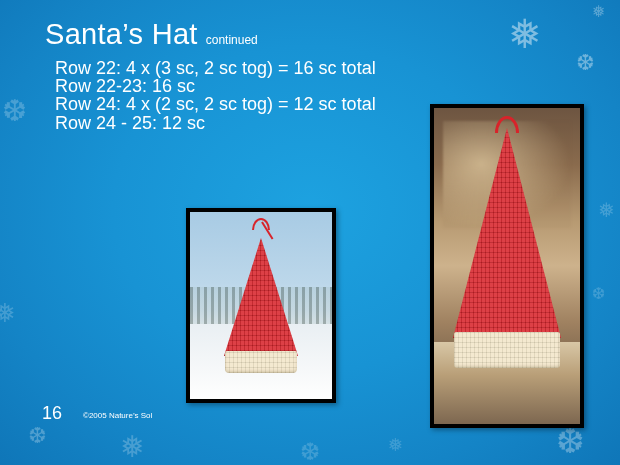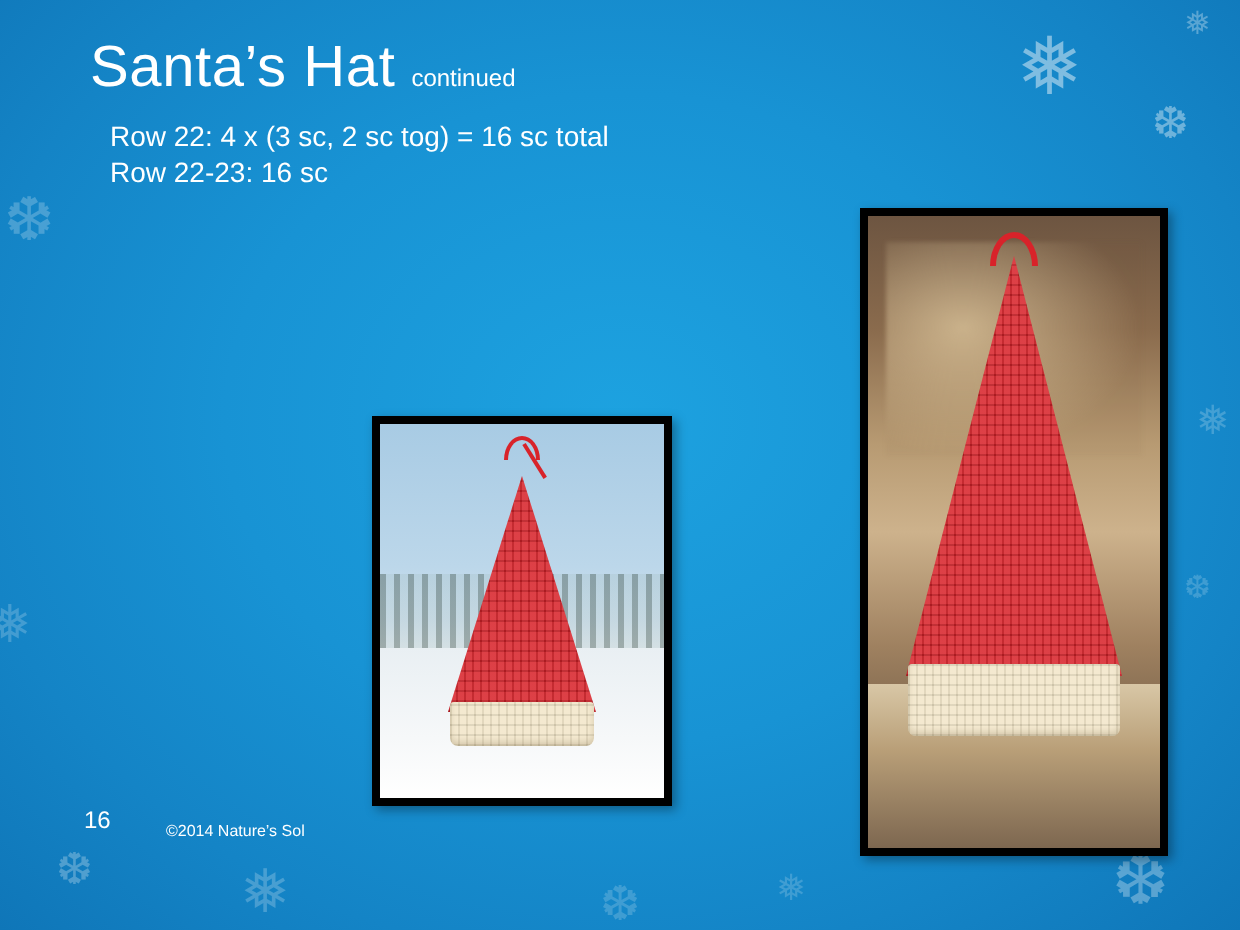--- a/index.html
+++ b/index.html
@@ -51,21 +51,21 @@
   }
 
   
   #body-text {
     position: absolute;
     left: 55px;
     top: 59px;
     width: 420px;
   }
   .body-line {
-    font-size: 14px;
+    font-size: 18px;
     color: #ffffff;
     line-height: 18.2px;
     white-space: nowrap;
     font-family: "Liberation Sans", sans-serif;
   }
 
   
   .photo-frame {
     position: absolute;
     background: #000000;
@@ -165,21 +165,21 @@
   .hat-tail {
     position: absolute;
     background: #d8232a;
   }
 
   
   #page-number {
     position: absolute;
     left: 42px;
     top: 403px;
-    font-size: 12px;
+    font-size: 18px;
     color: #ffffff;
   }
   #copyright {
     position: absolute;
     left: 83px;
     top: 411px;
     font-size: 8px;
     color: #ffffff;
   }
 </style>
@@ -201,20 +201,22 @@
   <div class="snowflake" style="left:598px; top:200px; font-size:20px; opacity:0.20;">❅</div>
   <div class="snowflake" style="left:592px; top:286px; font-size:16px; opacity:0.18;">❆</div>
 
   <div id="title-block">
     <span id="title-main">Santa’s Hat</span><span id="title-sub">continued</span>
   </div>
 
   <div id="body-text">
     <div class="body-line">Row 22:  4 x (3 sc, 2 sc tog) = 16 sc total</div>
     <div class="body-line">Row 22-23:  16 sc</div>
+    <div class="body-line">Row 24:  4 x (2 sc, 2 sc tog) = 12 sc total</div>
+    <div class="body-line">Row 24 - 25:  12 sc</div>
   </div>
 
   <div id="photo-left" class="photo-frame">
     <div class="photo-inner">
       <div class="treeline"></div>
       <div class="snowground"></div>
 
       <div class="hat-loop" style="top:6px; width:14px; height:10px;"></div>
       <div class="hat-tail" style="left:50%; top:10px; width:2px; height:20px; transform:rotate(-32deg); transform-origin:top center;"></div>
       <div class="cone-body" style="top:26px; width:74px; height:118px;"></div>
@@ -226,15 +228,15 @@
     <div class="photo-inner">
       <div class="blurwin"></div>
       <div class="tabletop"></div>
       <div class="hat-loop" style="top:8px; width:18px; height:14px; border-width:3px;"></div>
       <div class="cone-body" style="top:20px; width:108px; height:210px;"></div>
       <div class="cone-brim" style="top:224px; width:106px; height:36px;"></div>
     </div>
   </div>
 
   <div id="page-number">16</div>
-  <div id="copyright">©2014 Nature’s Sol</div>
+  <div id="copyright">©2005 Nature’s Sol</div>
 
 </div>
 
 </body></html>

